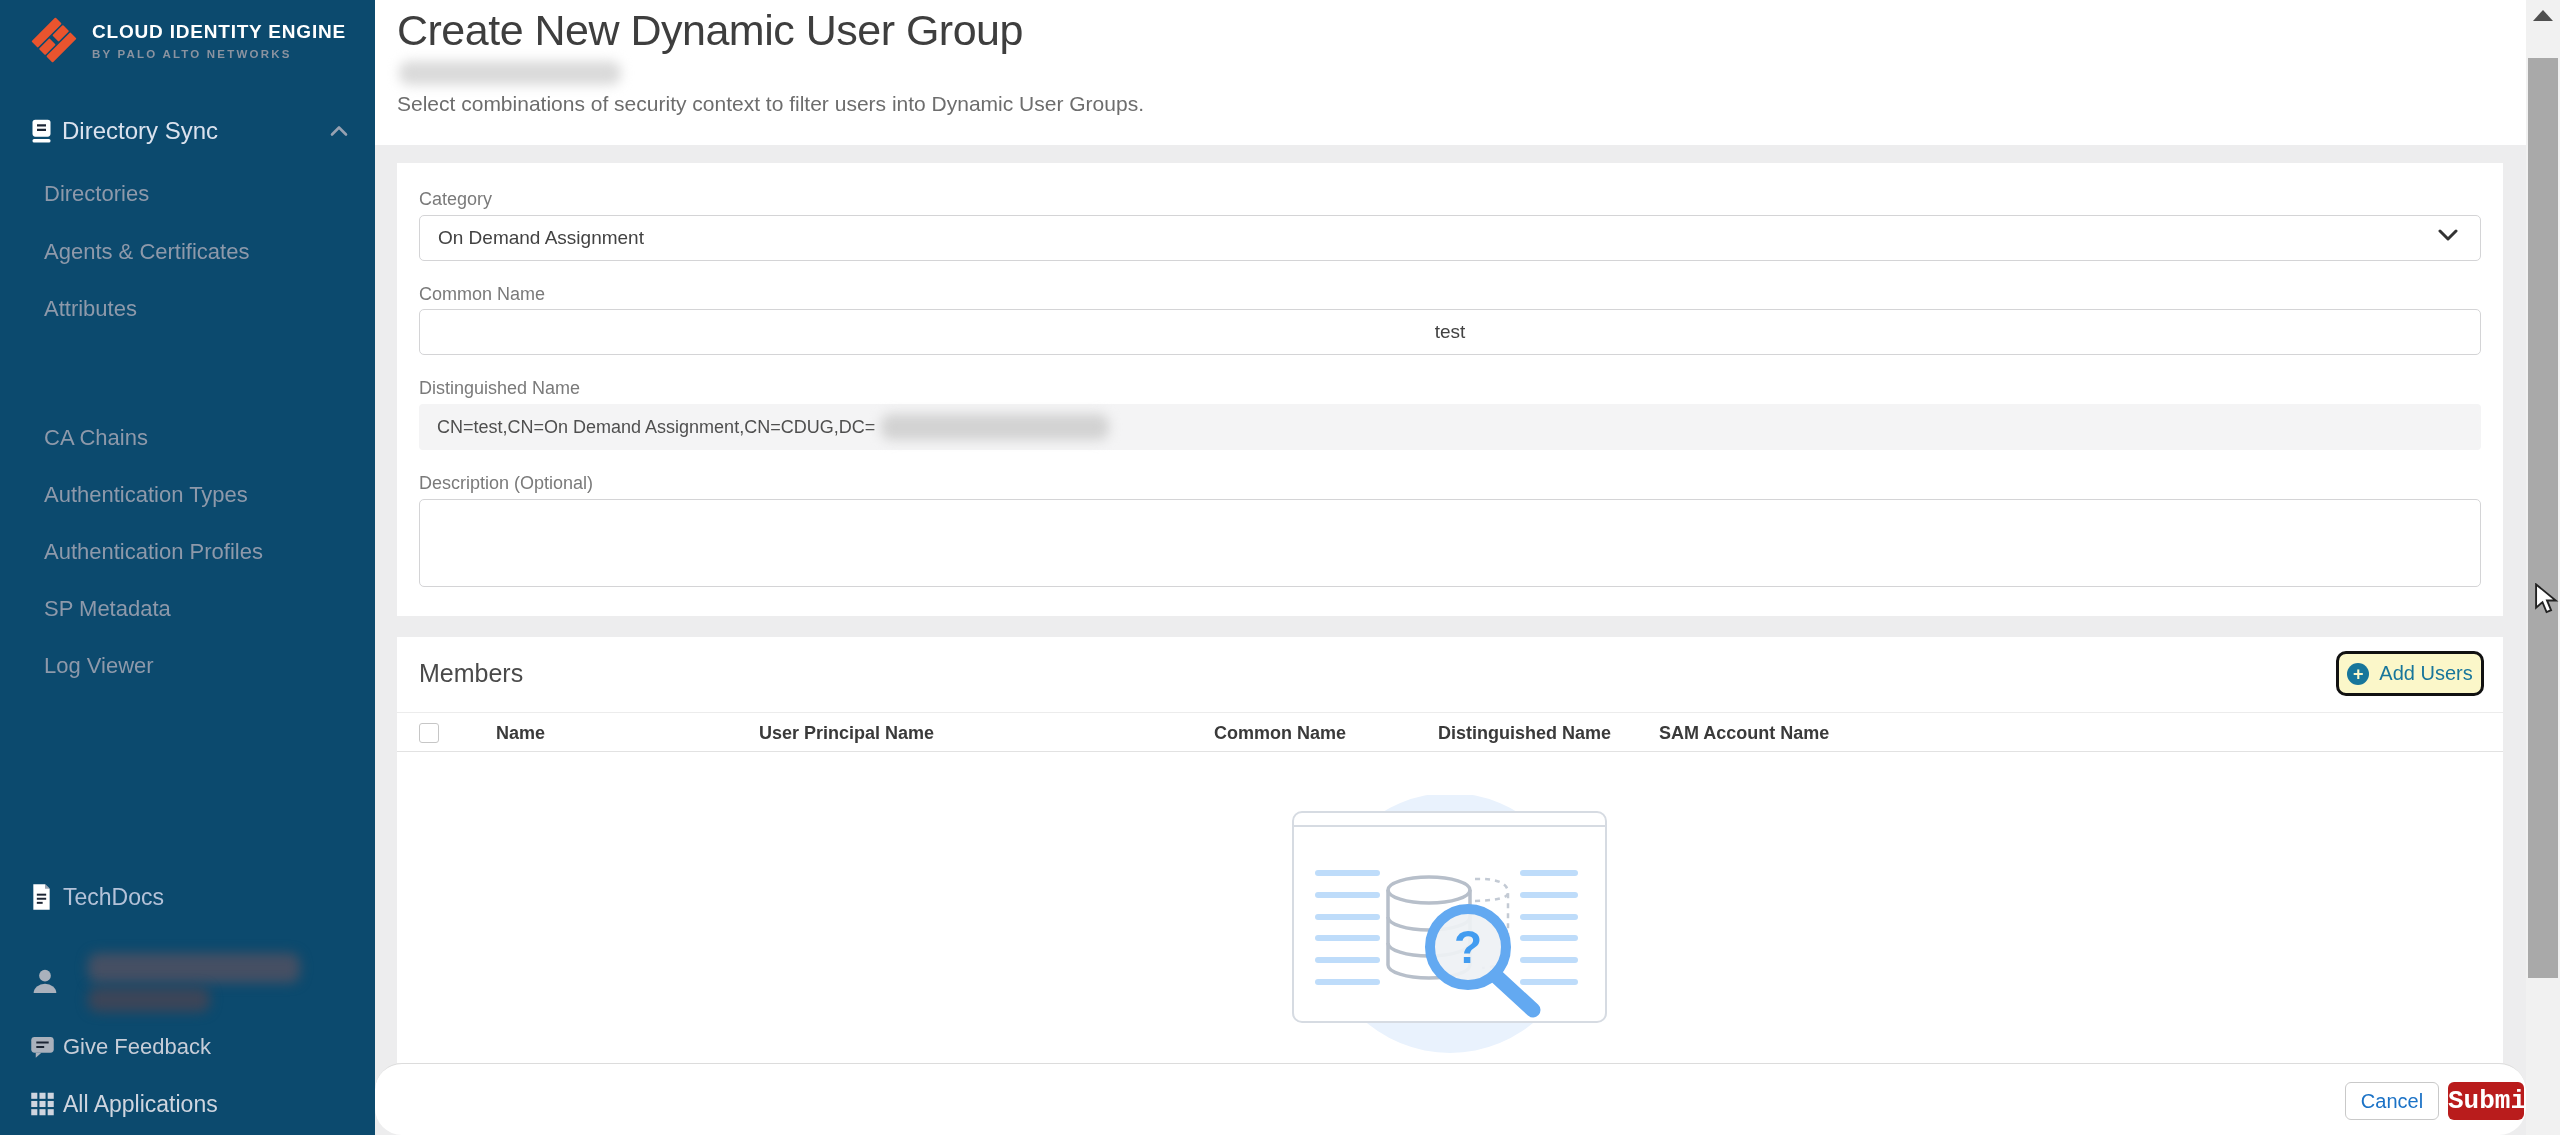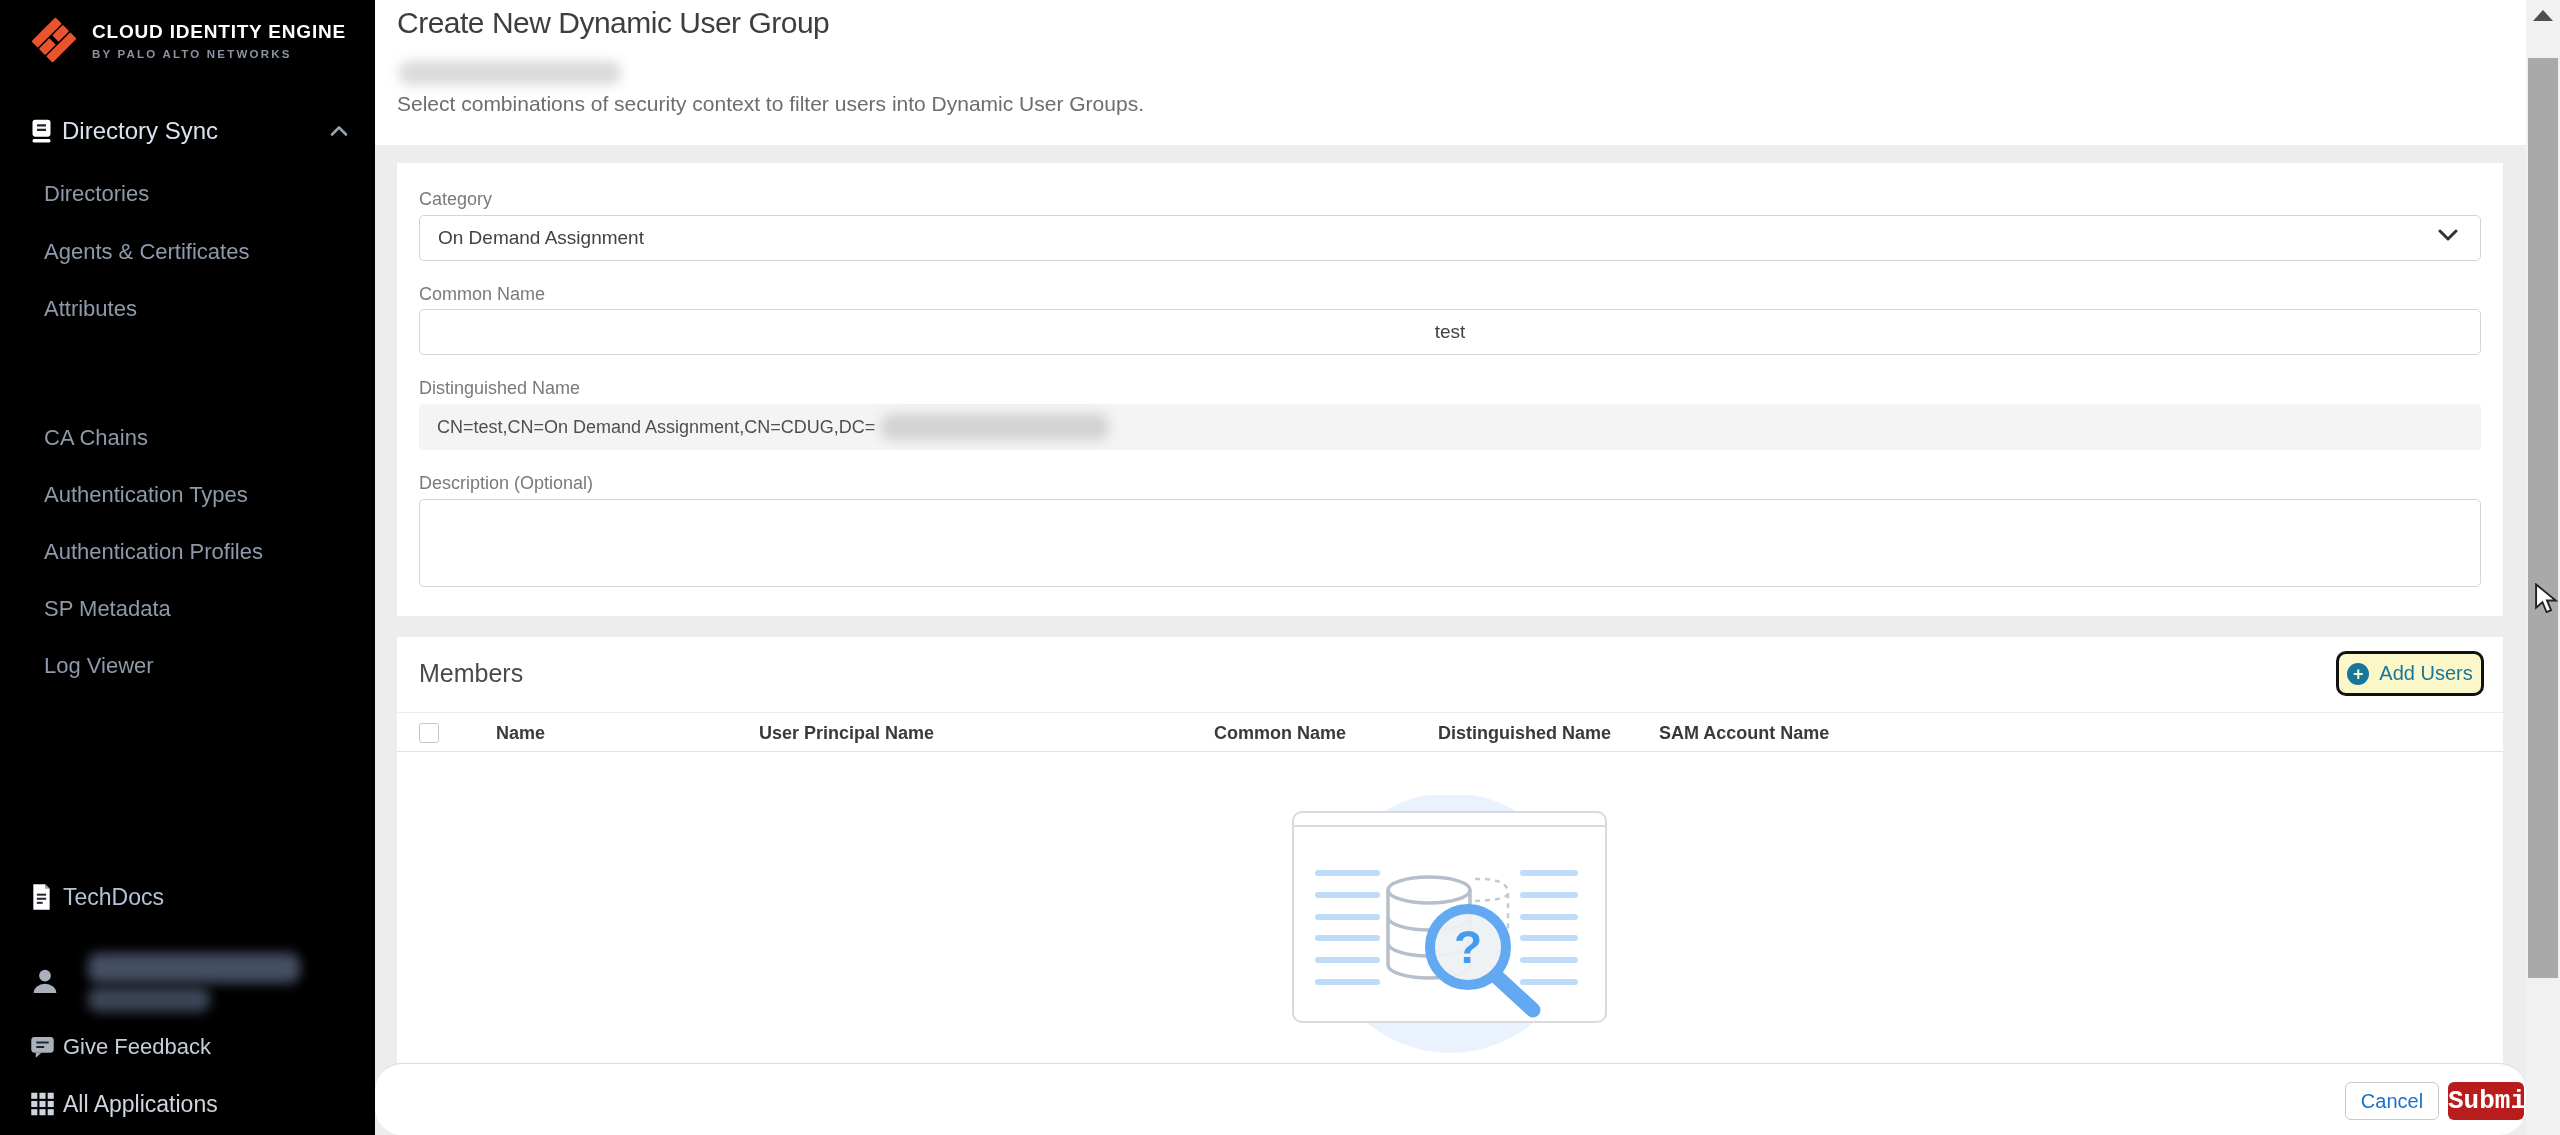--- a/index.html
+++ b/index.html
@@ -1,42 +1,42 @@
 <!DOCTYPE html>
 <html><head>
 <meta charset="utf-8">
 <style>
   * { margin:0; padding:0; box-sizing:border-box; }
   html,body { width:2560px; height:1135px; overflow:hidden; }
   body { font-family:"Liberation Sans", sans-serif; background:#ededee; }
   #app { position:relative; width:2560px; height:1135px; background:#ededee; }
 
   
-  .sidebar { position:absolute; left:0; top:0; width:375px; height:1135px; background:#000000; z-index:5; }
+  .sidebar { position:absolute; left:0; top:0; width:375px; height:1135px; background:#0c4a6e; z-index:5; }
   .logo-row { position:absolute; left:30px; top:16px; display:flex; align-items:center; }
   .logo-mark { width:48px; height:48px; }
   .logo-text { margin-left:14px; }
   .logo-title { color:#ffffff; font-size:19px; font-weight:bold; letter-spacing:0.8px; }
   .logo-sub { color:#8b93a0; font-size:11.5px; font-weight:bold; letter-spacing:2.2px; margin-top:5px; }
 
   .nav-section { position:absolute; left:0; width:375px; height:48px; cursor:pointer; }
   .nav-section .sec-icon { position:absolute; left:28px; top:50%; transform:translateY(-50%); }
   .nav-section .sec-label { position:absolute; left:62px; top:50%; transform:translateY(-50%); color:#dbe2ee; font-size:24px; }
   .nav-section .chev { position:absolute; left:330px; top:50%; transform:translateY(-50%); }
   .nav-item { position:absolute; left:44px; width:300px; color:#8e99aa; font-size:22px; cursor:pointer; }
 
   .side-bottom-row { position:absolute; left:0; width:375px; height:44px; cursor:pointer; }
   .side-bottom-row .b-icon { position:absolute; left:29px; top:50%; transform:translateY(-50%); }
   .side-bottom-row .b-label { position:absolute; left:63px; top:50%; transform:translateY(-50%); font-size:23px; }
 
   .blur-bar { filter:blur(6px); border-radius:10px; }
 
   
   .main-header { position:absolute; left:375px; top:0; width:2151px; height:145px; background:#ffffff; }
-  .page-title { position:absolute; left:22px; top:6px; font-size:30px; color:#3e3e3e; font-weight:400; letter-spacing:-0.5px; }
+  .page-title { position:absolute; left:22px; top:6px; font-size:43px; color:#3e3e3e; font-weight:400; letter-spacing:-0.5px; }
   .title-redaction { position:absolute; left:24px; top:61px; width:222px; height:24px; background:#dadada; }
   .page-subtitle { position:absolute; left:22px; top:92px; font-size:21px; color:#6d6d6d; }
 
   
   .card { position:absolute; background:#ffffff; }
   .form-card { left:397px; top:163px; width:2106px; height:453px; }
   .members-card { left:397px; top:637px; width:2106px; height:426px; }
 
   .f-label { position:absolute; left:22px; font-size:18px; color:#7a7a7a; }
   .f-select, .f-input { position:absolute; left:22px; width:2062px; height:46px; border:1px solid #d4d4d6; border-radius:5px; background:#fff; font-size:19px; color:#424242; padding:0 18px; font-family:"Liberation Sans", sans-serif;text-align:center; }

